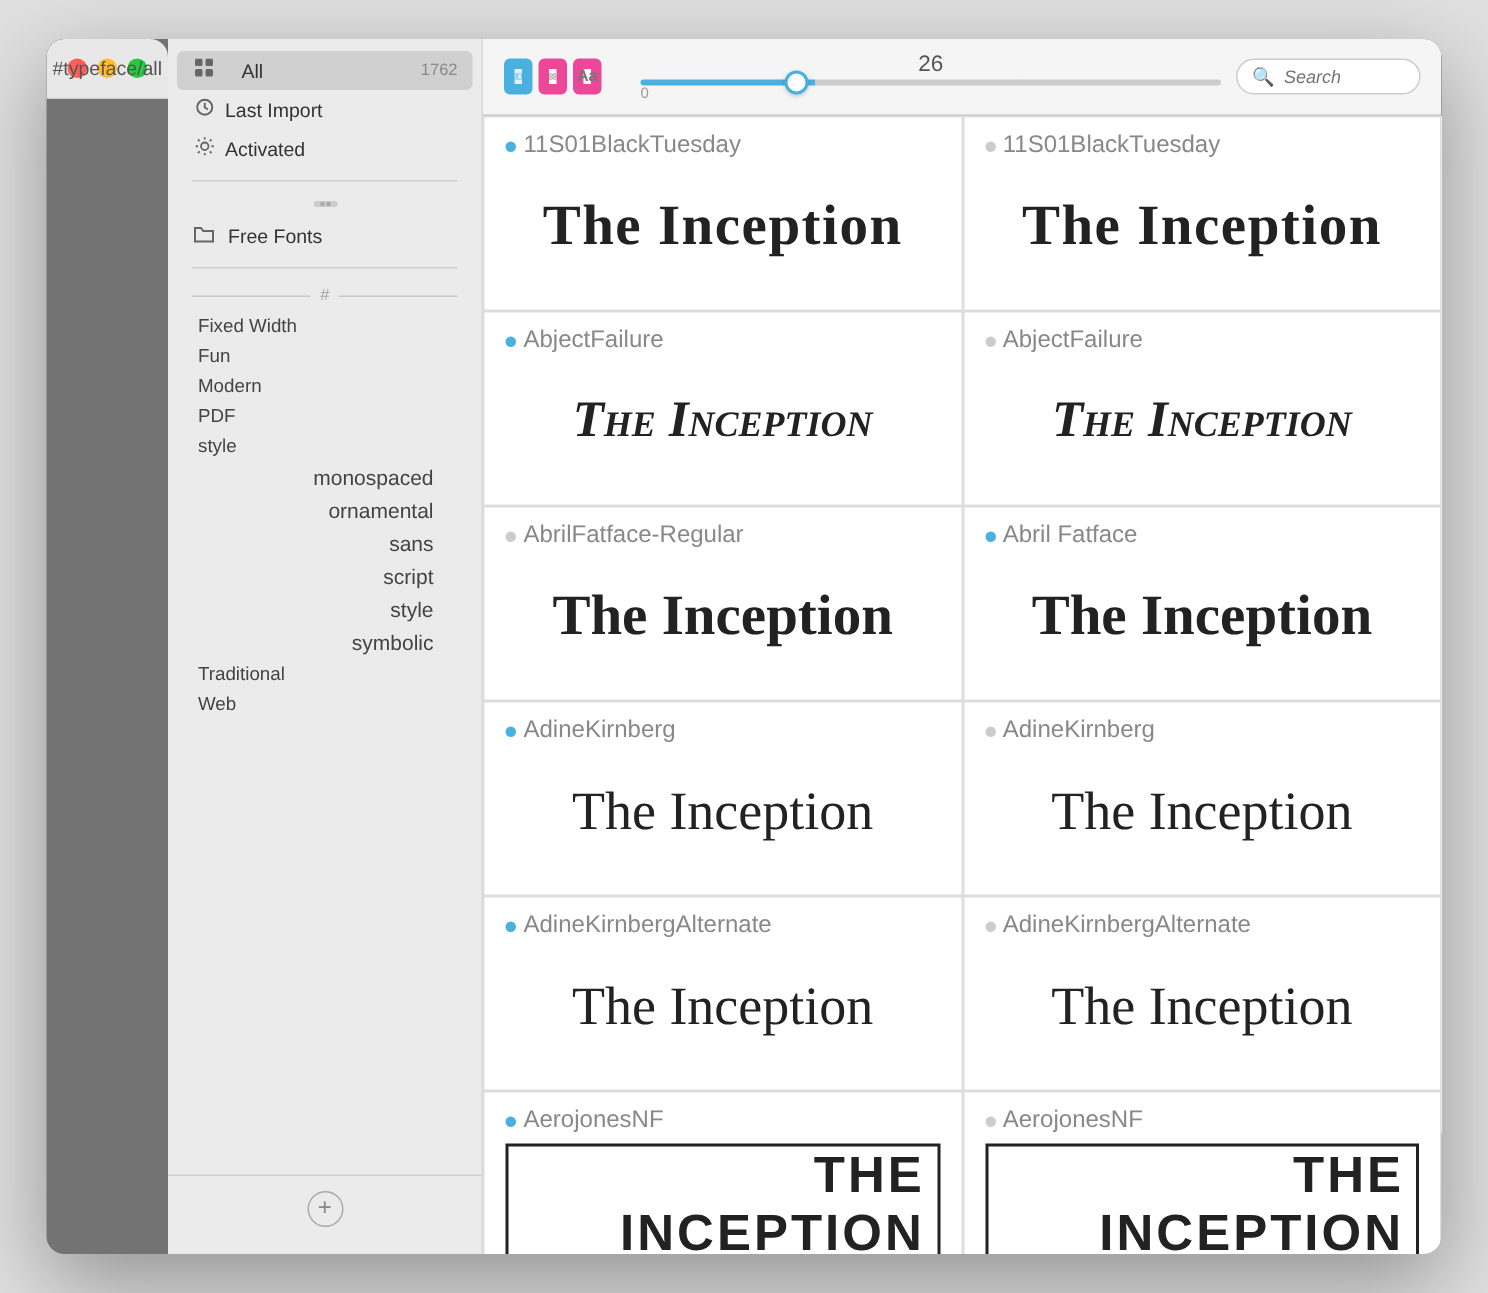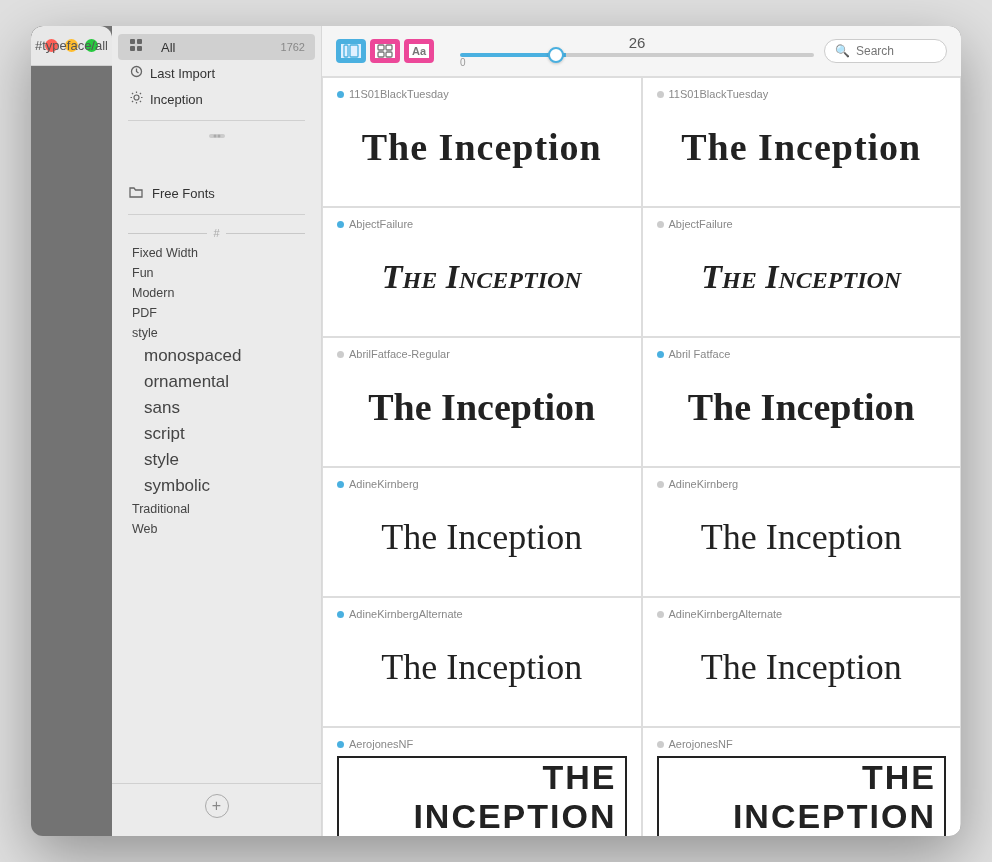--- a/index.html
+++ b/index.html
@@ -98,21 +98,20 @@
       margin: 8px 16px;
     }
     .sidebar-folder-item {
       display: flex;
       align-items: flex-end;
       padding: 5px 16px;
       font-size: 13px;
       color: #333;
       cursor: pointer;
       gap: 8px;
-      margin-top: 36px;
     }
     .tag-divider {
       display: flex;
       align-items: center;
       padding: 4px 16px;
       gap: 6px;
     }
     .tag-divider-line {
       flex: 1;
       height: 1px;
@@ -123,23 +122,24 @@
       color: #aaa;
     }
     .tag-item {
       padding: 3px 20px;
       font-size: 12.5px;
       color: #444;
       cursor: pointer;
     }
     .tag-item-indent {
       padding: 3px 32px;
-      font-size: 17px;
+      font-size: 14px;
       color: #444;
       cursor: pointer;
+      text-align: right;
     }
     .sidebar-bottom {
       margin-top: auto;
       display: flex;
       justify-content: center;
       padding: 10px;
       border-top: 1px solid #d0d0d0;
     }
     .add-btn {
       width: 24px;
@@ -167,23 +167,23 @@
       padding: 8px 14px;
       background: #f5f5f5;
       border-bottom: 1px solid #ddd;
       gap: 10px;
     }
     .view-buttons {
       display: flex;
       gap: 4px;
     }
     .view-btn {
-      width: 30px;
+      width: 19px;
       height: 24px;
-      border: 5px solid #ec4899;
+      border: 7px solid #ec4899;
       background: #fff;
       border-radius: 4px;
       display: flex;
       align-items: center;
       justify-content: center;
       cursor: pointer;
       font-size: 12px;
       color: #555;
     }
     .view-btn.active {
@@ -236,20 +236,21 @@
       gap: 6px;
       min-width: 120px;
     }
     .search-box input {
       border: none;
       outline: none;
       font-size: 12px;
       color: #333;
       background: transparent;
       width: 80px;
+      font-style: italic;
     }
     .search-icon { color: #aaa; font-size: 12px; }
     .font-grid {
       flex: 1;
       overflow-y: auto;
       display: grid;
       grid-template-columns: 1fr 1fr;
       gap: 0;
       background: #f5f5f5;
     }
@@ -269,21 +270,21 @@
     }
     .font-dot {
       width: 7px;
       height: 7px;
       border-radius: 50%;
       flex-shrink: 0;
     }
     .dot-blue { background: #4ab0e0; }
     .dot-gray { background: #ccc; }
     .font-name {
-      font-size: 11px;
+      font-size: 16px;
       color: #888;
     }
     .font-preview {
       flex: 1;
       display: flex;
       align-items: center;
       justify-content: center;
       font-size: 38px;
       color: #222;
       padding: 4px 0;
@@ -346,21 +347,21 @@
             <line x1="6.5" y1="0.5" x2="6.5" y2="2"></line>
             <line x1="6.5" y1="11" x2="6.5" y2="12.5"></line>
             <line x1="0.5" y1="6.5" x2="2" y2="6.5"></line>
             <line x1="11" y1="6.5" x2="12.5" y2="6.5"></line>
             <line x1="2" y1="2" x2="3.1" y2="3.1"></line>
             <line x1="9.9" y1="9.9" x2="11" y2="11"></line>
             <line x1="11" y1="2" x2="9.9" y2="3.1"></line>
             <line x1="2" y1="11" x2="3.1" y2="9.9"></line>
           </svg>
         </span>
-        <span>Inception</span>
+        <span>Activated</span>
       </div>
 
       <div class="sidebar-divider"></div>
 
       <div style="display:flex; align-items:center; justify-content:center; padding: 2px 0 4px;">
         <svg width="20" height="10" viewBox="0 0 20 10">
           <rect x="2" y="3" width="16" height="4" rx="2" fill="#ccc"></rect>
           <circle cx="8" cy="5" r="1.5" fill="#aaa"></circle>
           <circle cx="12" cy="5" r="1.5" fill="#aaa"></circle>
         </svg>

